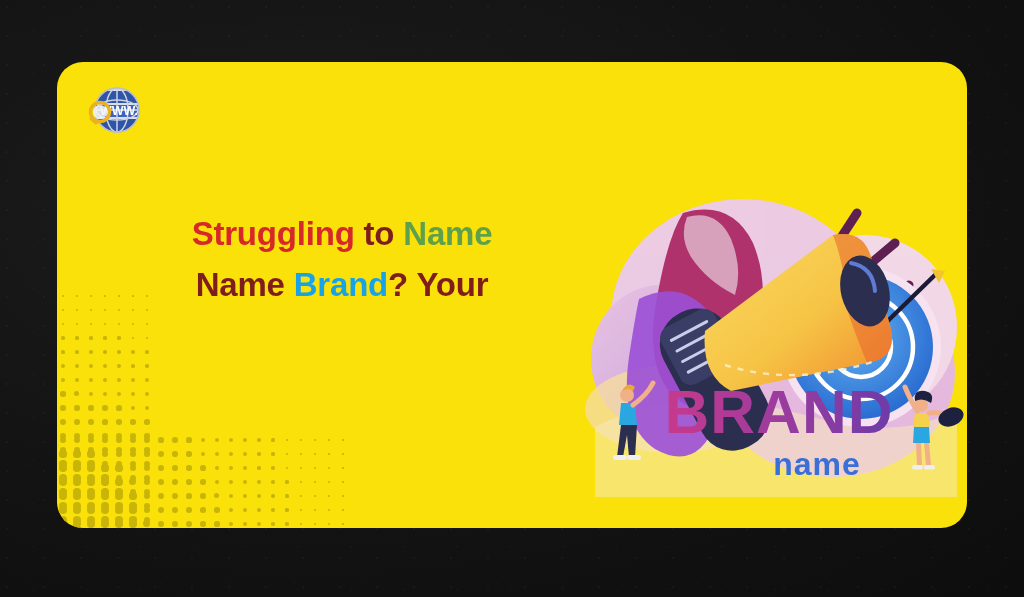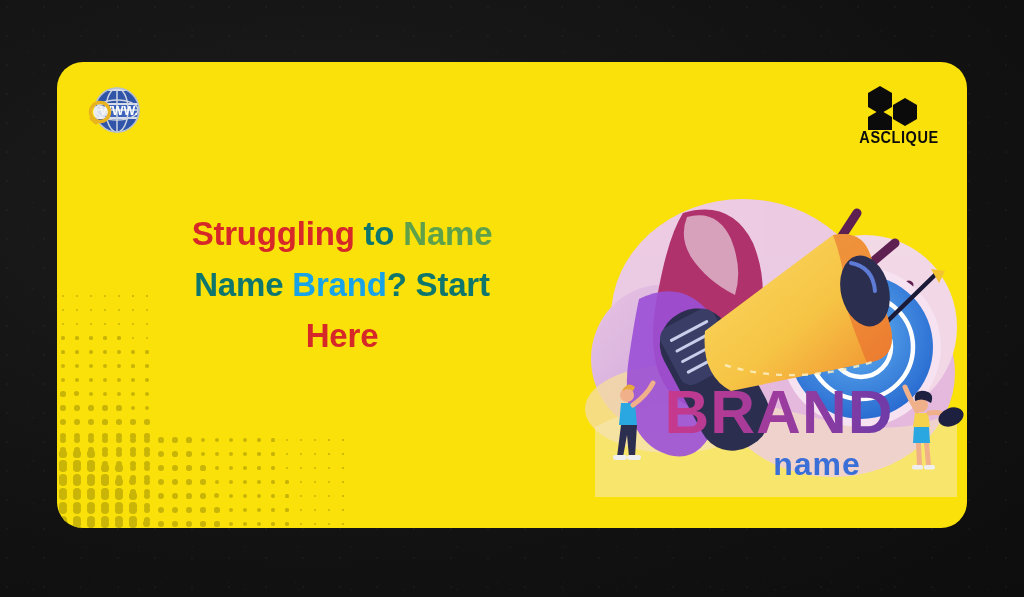--- a/index.html
+++ b/index.html
@@ -76,21 +76,21 @@
     width:470px;
     text-align:center;
     font-weight:700;
     font-size:33px;
     line-height:51px;
     letter-spacing:-.2px;
     color:#000000;
   }
   #headline .ln { display:block; white-space:nowrap; }
   .c-red   { color:#D62828; }
-  .c-black { color:#0f766e; }
+  .c-black { color:#7f1d1d; }
   .c-green { color:#5FA14A; }
   .c-blue  { color:#18A3E8; }
 
   
   #illo { position:absolute; left:508px; top:115px; width:400px; height:320px; }
   #illo svg { display:block; width:100%; height:100%; }
 </style>
 </head>
 <body>
 
@@ -395,42 +395,27 @@
         <circle cx="36" cy="30" r="22" fill="none" stroke="#B9C0CE" stroke-width="1.6"></circle>
         <text x="38" y="35" font-family="Liberation Sans, sans-serif" font-size="12.5" font-weight="700" fill="#FFFFFF" text-anchor="middle">WWW.</text>
         <g>
           <circle cx="19" cy="32" r="9.5" fill="none" stroke="#E8B31E" stroke-width="3.4"></circle>
           <circle cx="19" cy="32" r="7" fill="#F3F3F3" opacity=".85"></circle>
           <rect x="8" y="38" width="10" height="4.6" rx="2.2" fill="#E8B31E" transform="rotate(42 13 40)"></rect>
         </g>
       </svg>
     </div>
 
-    <div id="logo">
-      <span class="hexwrap">
-        <svg viewBox="0 0 92 50" aria-hidden="true">
-          <g fill="#0B0B0B">
-            <polygon points="27,6 39,13 39,27 27,34 15,27 15,13"></polygon>
-            <polygon points="52,18 64,25 64,39 52,46 40,39 40,25"></polygon>
-            <polygon points="27,30 39,37 39,51 27,58 15,51 15,37"></polygon>
-          </g>
-        </svg>
-      </span>
-      <span class="brandname">ASCLIQUE</span>
-    </div>
 
     <div id="headline">
       <span class="ln">
         <span class="c-red">Struggling</span><span class="c-black"> to </span><span class="c-green">Name</span>
       </span>
       <span class="ln">
-        <span class="c-black">Name </span><span class="c-blue">Brand</span><span class="c-black">? Start</span>
-      </span>
-      <span class="ln">
-        <span class="c-red">Here</span>
+        <span class="c-black">Name </span><span class="c-blue">Brand</span><span class="c-black">? Your</span>
       </span>
     </div>
 
     <div id="illo">
       <svg viewBox="0 0 400 320" aria-hidden="true">
         <defs>
           <linearGradient id="cone" x1="0" y1="0" x2="1" y2="1">
             <stop offset="0%" stop-color="#FAD961"></stop>
             <stop offset="55%" stop-color="#F6C445"></stop>
             <stop offset="100%" stop-color="#F08A2E"></stop>

